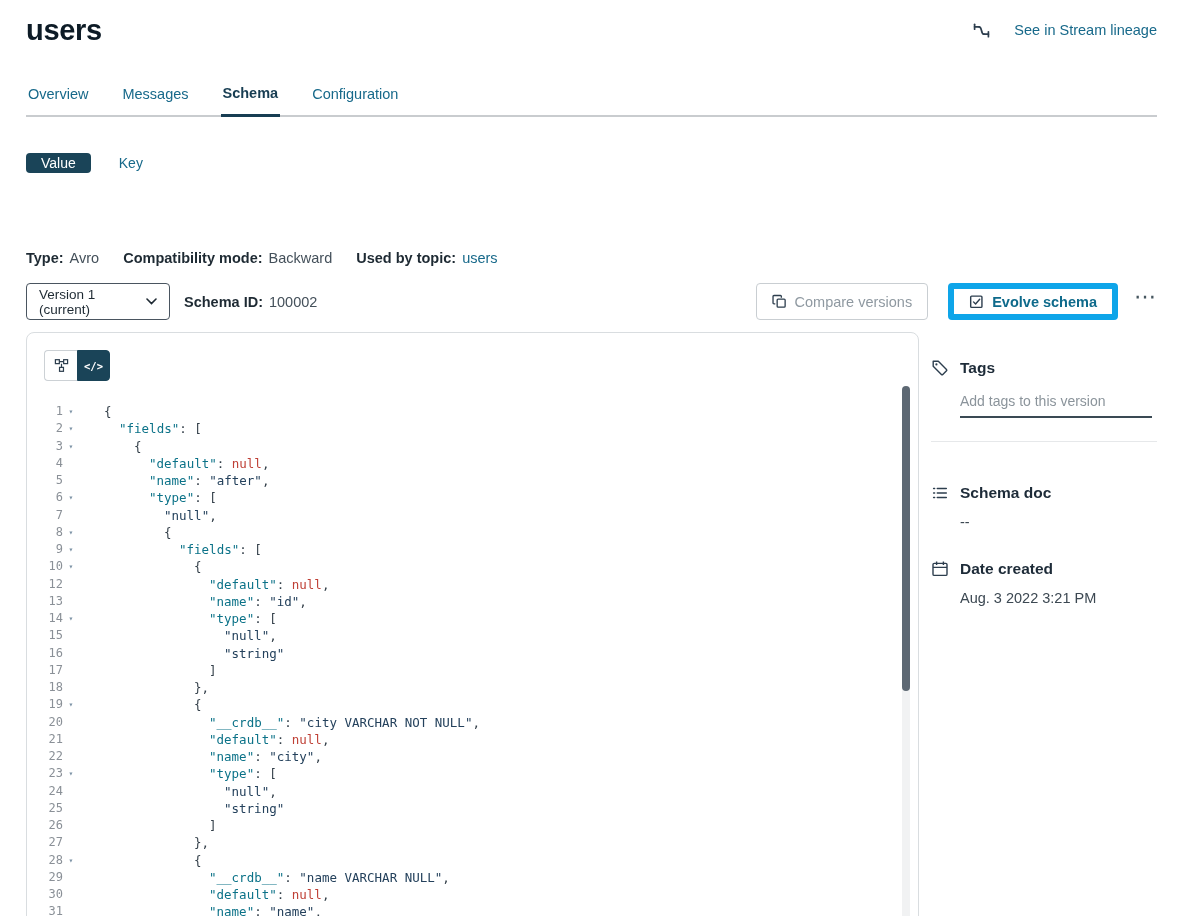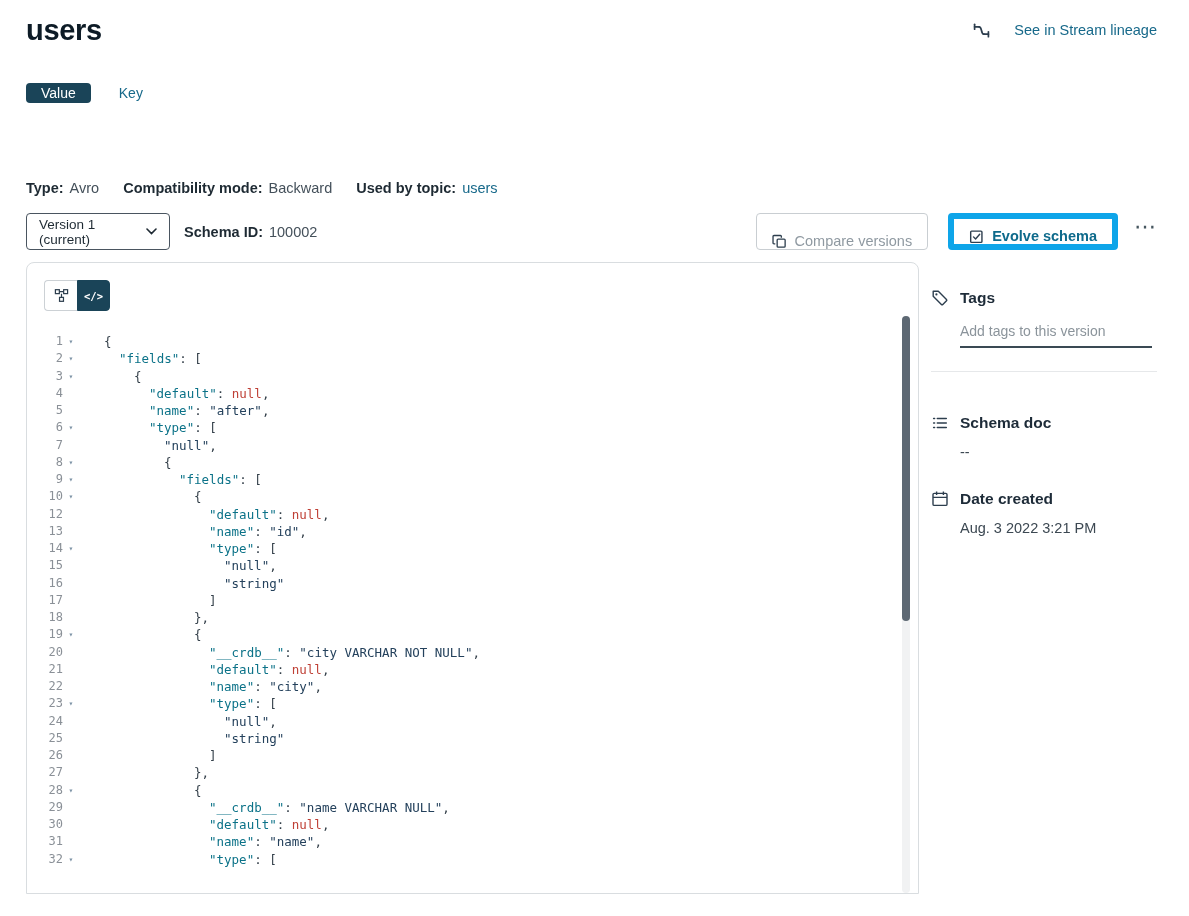--- a/index.html
+++ b/index.html
@@ -34,21 +34,21 @@
   .meta-label { font-weight: bold; color: #1e2a33; }
   .topic-link { color: #17698a; cursor: pointer; }
 
   
   .controls-row { margin-top: 17px; display: flex; align-items: center; }
   .version-select { width: 144px; height: 37px; border: 1px solid #4a5560; border-radius: 4px;
     display: flex; align-items: center; justify-content: space-between; padding: 0 12px;
     font-size: 13.5px; color: #1e2a33; cursor: pointer; background: #fff; }
   .schema-id { margin-left: 14px; font-size: 14.5px; color: #44505a; display: inline-flex; gap: 6px; }
   .controls-spacer { flex: 1; }
-  .btn { height: 37px; border-radius: 4px; display: inline-flex; align-items: flex-end; gap: 8px;
+  .btn { height: 37px; border-radius: 4px; display: inline-flex; align-items: center; gap: 8px;
     font-size: 14.5px; padding: 0 15px; background: #fff; cursor: pointer; font-family: inherit; }
   .btn-compare { border: 1px solid #c9ced2; color: #8f99a1; margin-right: 20px; }
   .btn-evolve  { border: 6px solid #0ea5e9; color: #0e6a8b; font-weight: 600; }
   .more-btn { margin-left: 16px; border: none; background: none; font-size: 22px; color: #46565f;
     cursor: pointer; line-height: 1; padding-bottom: 10px; letter-spacing: 1px; }
 
   
   .content { display: flex; margin-top: 12px; height: 632px; }
   .editor-panel { width: 893px; flex: none; border: 1px solid #d9dde0; border-radius: 8px 8px 0 0;
     position: relative; overflow: hidden; background: #fff; }
@@ -105,20 +105,26 @@
             <path d="M10.3 11.5h4.2"></path>
           <path d="M5.7 4.5c3.2 0 1.4 7 4.6 7"></path>
           <path d="M1.5 2.2v4.6"></path>
             <path d="M14.5 9.2v4.6"></path>
         </svg>
       </span>
       <span>See in Stream lineage</span>
     </button>
   </header>
 
+  <nav class="tabs">
+    <button class="tab">Overview</button>
+    <button class="tab">Messages</button>
+    <button class="tab active">Schema</button>
+    <button class="tab">Configuration</button>
+  </nav>
 
   <div class="vk-row">
     <button class="vk-value">Value</button>
     <button class="vk-key">Key</button>
   </div>
 
   <div class="meta-row">
     <span class="meta-pair">
       <span class="meta-label">Type:</span>
       <span>Avro</span>

